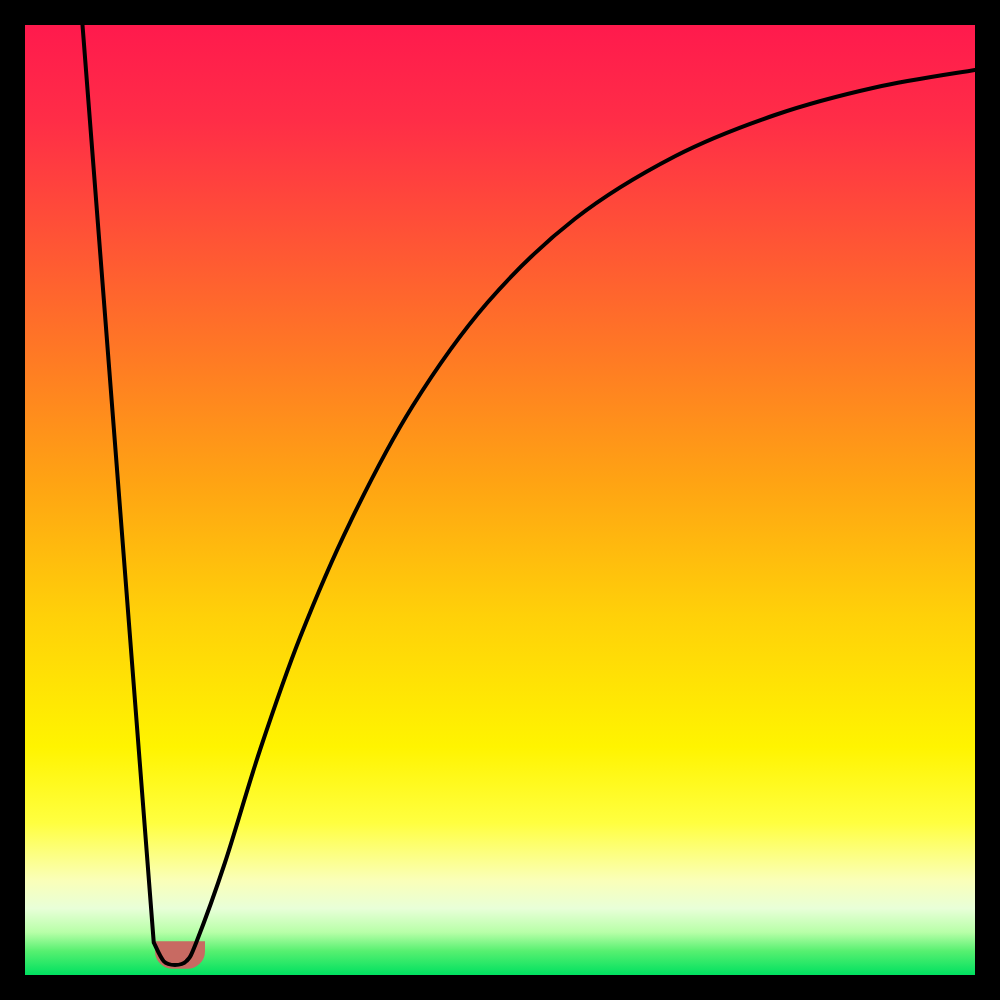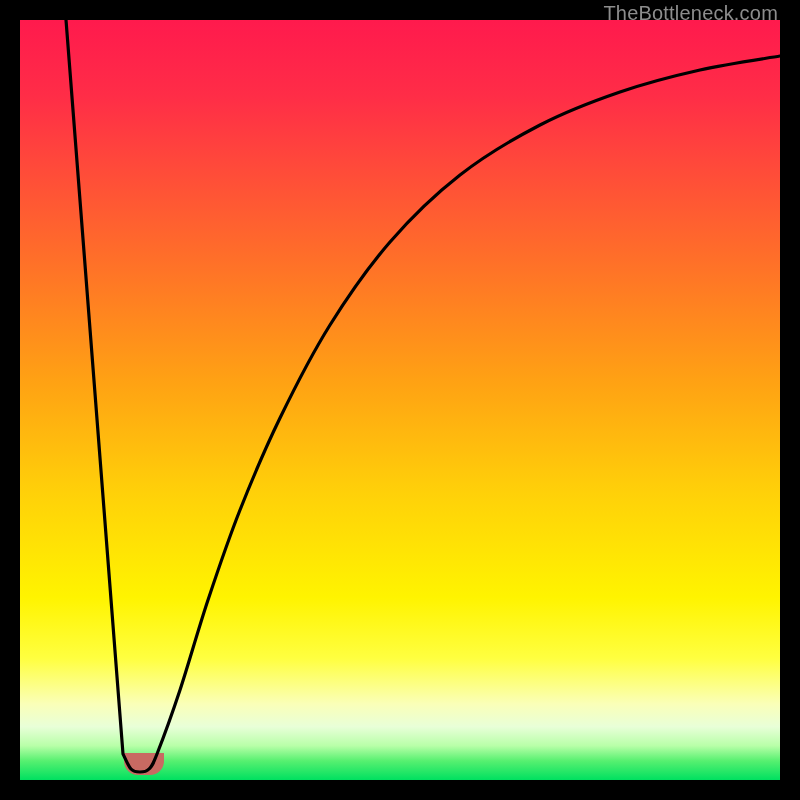--- a/index.html
+++ b/index.html
@@ -85,15 +85,14 @@
     </svg>
 
     <div class="marker" style="left: 104px; top: 733px; background: rgb(200, 106, 98);"></div>
 
     <svg class="curve-svg" viewBox="0 0 760 760" preserveAspectRatio="none">
       <path fill="none" stroke="#000000" stroke-width="3.2" stroke-linecap="round" stroke-linejoin="round" d="M 46 0 L 103 734 C 104.33 736.50, 108.17 746.00, 111 749 C 113.83 752.00, 117.00 752.00, 120 752 C 123.00 752.00, 126.17 752.00, 129 749 C 131.83 746.00, 131.83 747.17, 137 734 C 142.17 720.83, 151.50 695.67, 160 670 C 168.50 644.33, 178.00 610.00, 188 580 C 198.00 550.00, 208.00 520.33, 220 490 C 232.00 459.67, 245.00 428.83, 260 398 C 275.00 367.17, 291.67 334.33, 310 305 C 328.33 275.67, 348.33 247.00, 370 222 C 391.67 197.00, 415.00 174.50, 440 155 C 465.00 135.50, 493.33 118.83, 520 105 C 546.67 91.17, 573.33 81.17, 600 72 C 626.67 62.83, 653.33 56.00, 680 50 C 706.67 44.00, 746.67 38.33, 760 36" id="curve-path"></path>
     </svg>
 
   </div>
 
-  <div class="watermark">TheBottleneck.com</div>
 
 </div>
 
 </body></html>

